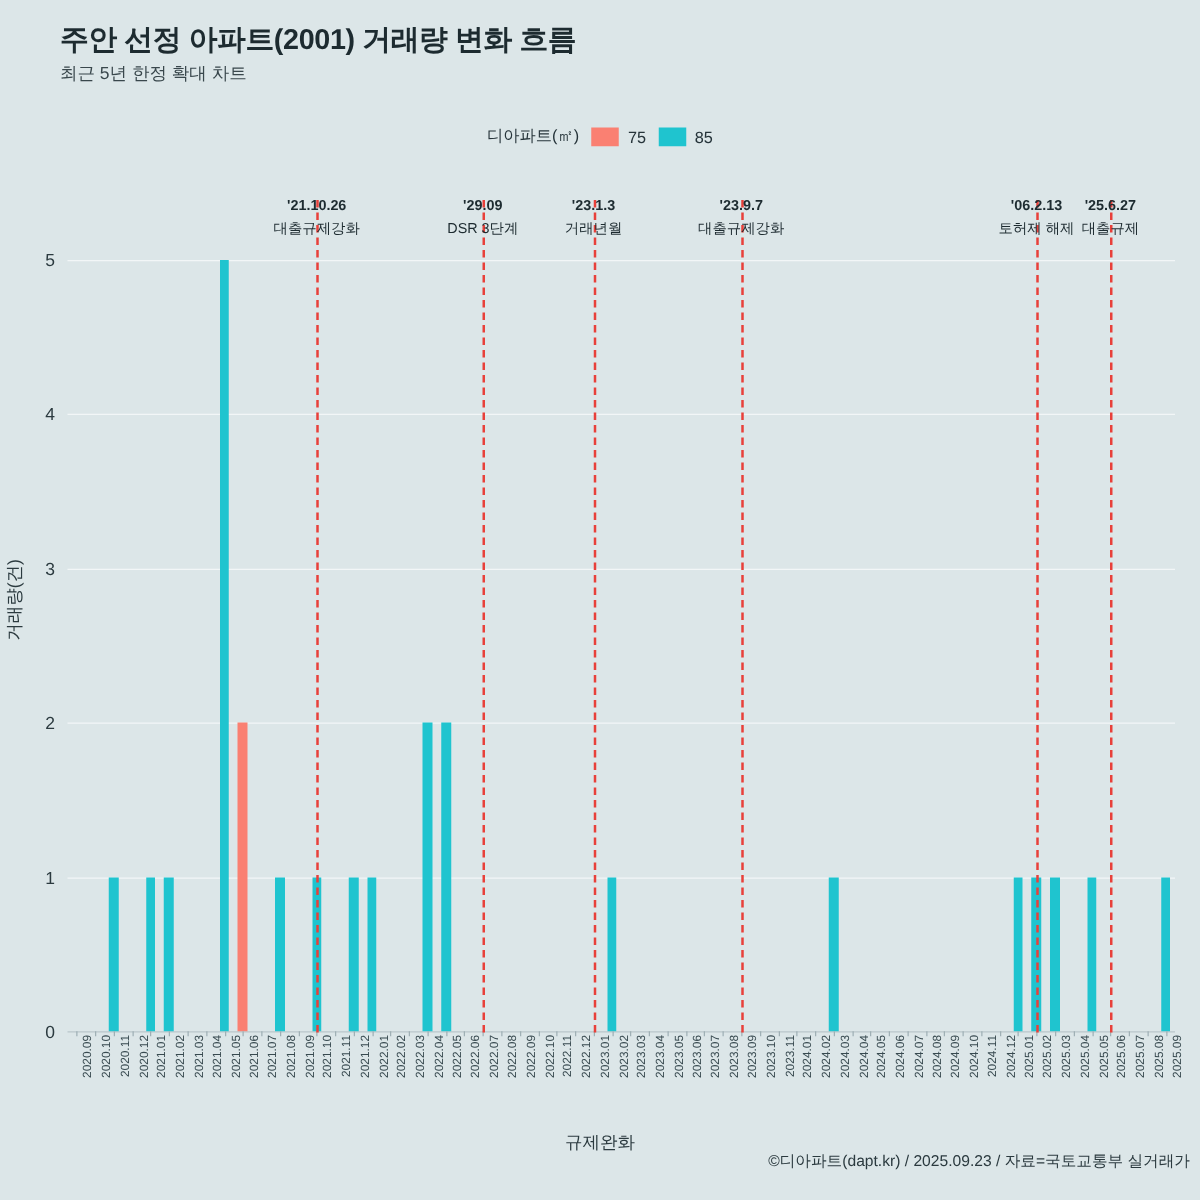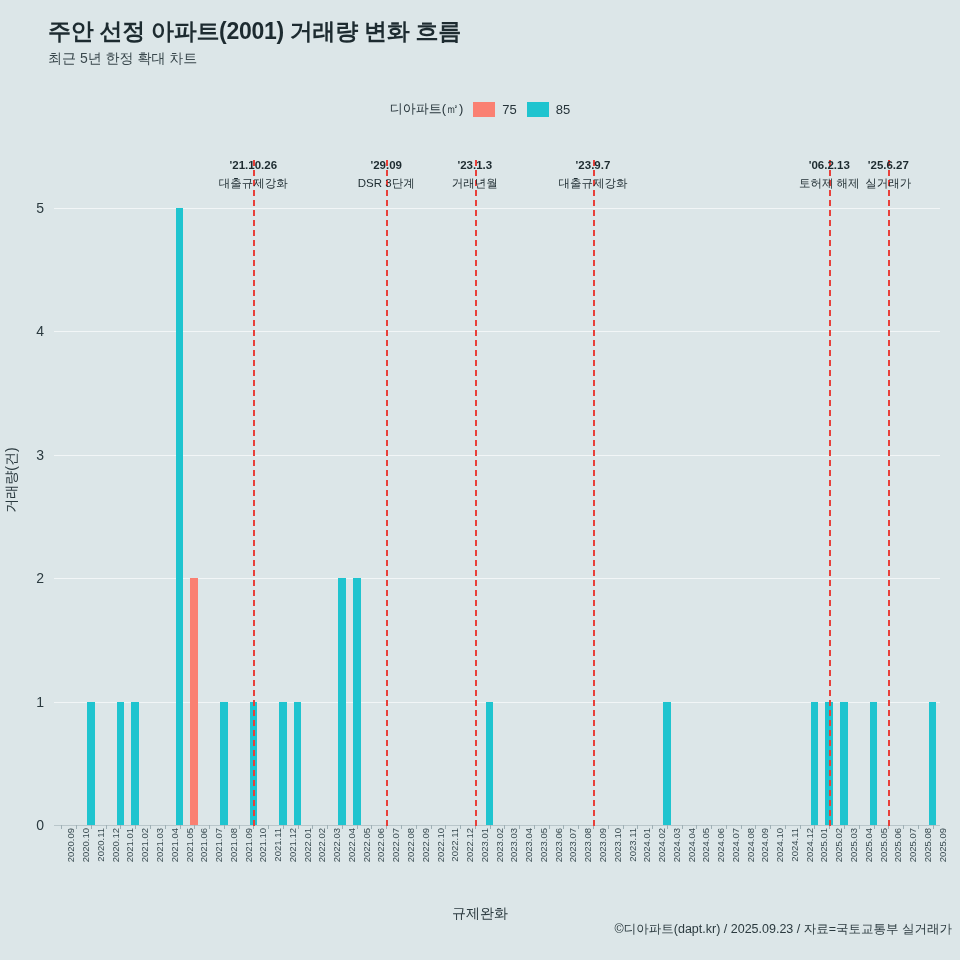--- a/index.html
+++ b/index.html
@@ -280,14 +280,14 @@
 <div class="ev-lab" style="left: 592.983px; top: 157px;">
     <div class="d">'23.9.7</div>
     <div>대출규제강화</div>
   </div>
 <div class="ev-lab" style="left: 829.25px; top: 157px;">
     <div class="d">'06.2.13</div>
     <div>토허제 해제</div>
   </div>
 <div class="ev-lab" style="left: 888.317px; top: 157px;">
     <div class="d">'25.6.27</div>
-    <div>실거래가</div>
+    <div>대출규제</div>
   </div>
 
 </body></html>

